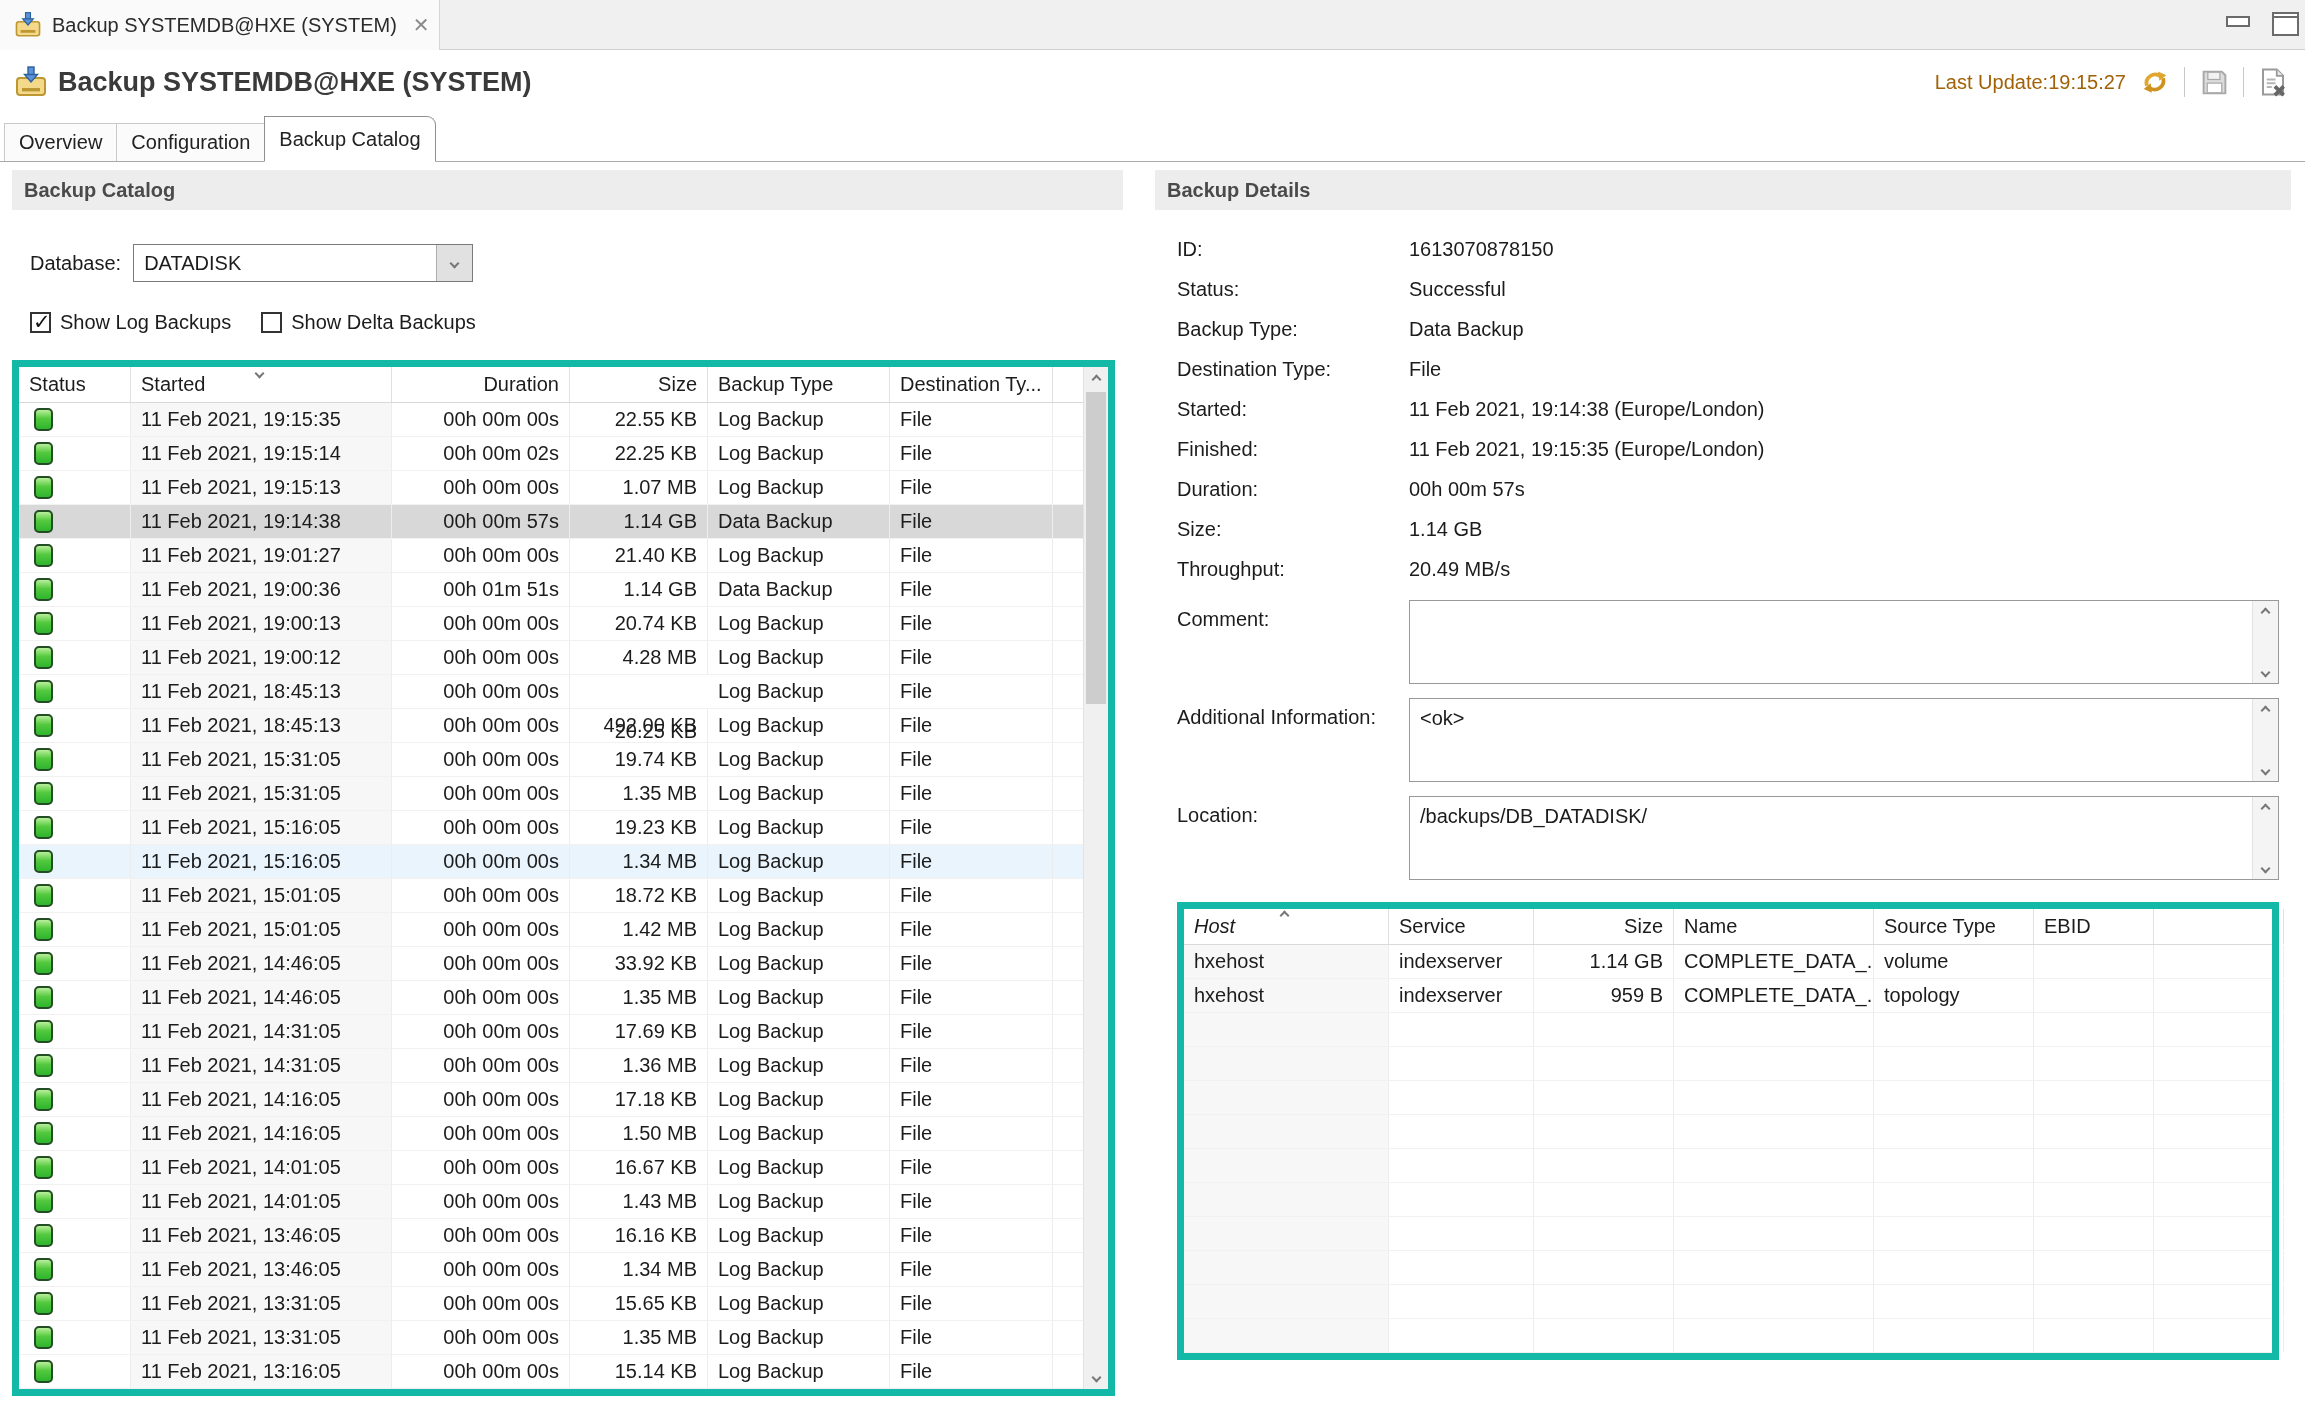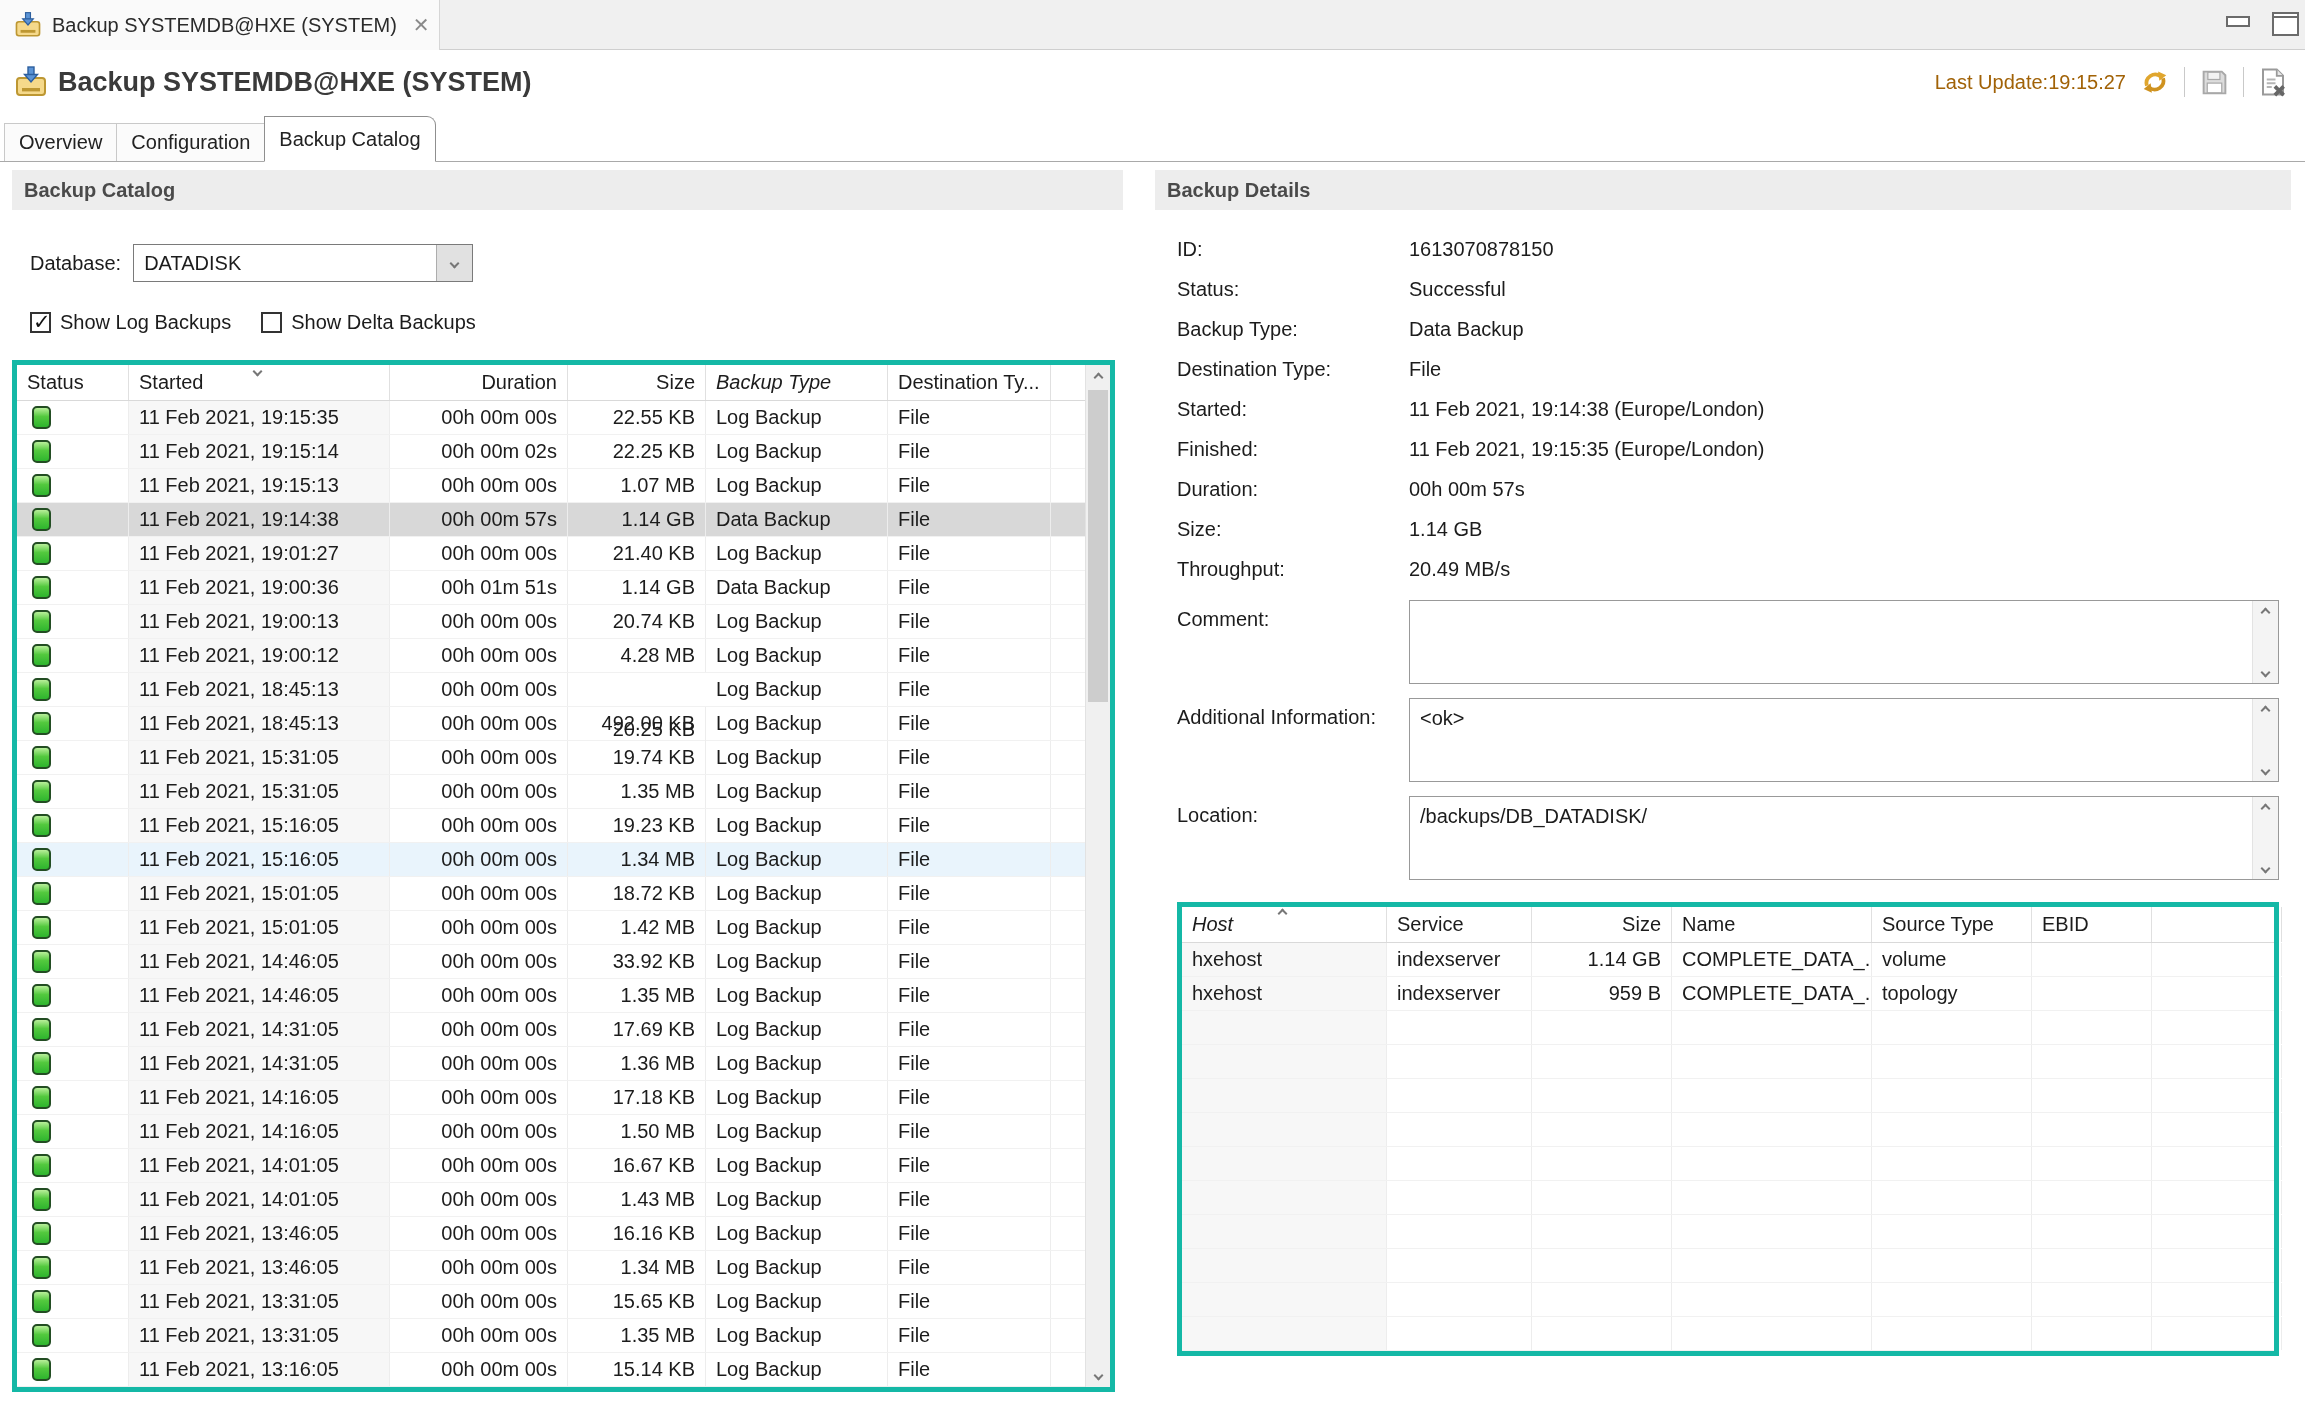--- a/index.html
+++ b/index.html
@@ -54,21 +54,21 @@
     font-weight:bold; color:#111; }
 
   
   .chev { display:inline-block; width:9px; height:9px; border-style:solid; border-color:#555;
     border-width:0 2px 2px 0; }
   .chev.down { transform:rotate(45deg); }
   .chev.up { transform:rotate(-135deg); }
   .chev.sm { width:7px; height:7px; border-width:0 2px 2px 0; border-color:#777; }
 
   
-  .dtable { border:5px solid #14b8a6; background:#fdba74; position:relative; }
+  .dtable { border:7px solid #14b8a6; background:#fdba74; position:relative; }
   .trow { display:flex; height:34px; border-bottom:1px solid #f1f1f1; background:#fff; }
   .trow.thead { height:36px; border-bottom:1px solid #d9d9d9; background:#fff; }
   .tcell { height:100%; display:flex; align-items:center; padding:0 10px; overflow:hidden;
     white-space:nowrap; border-right:1px solid #ededed; position:relative; flex:none; }
   .thead .tcell { border-right:1px solid #e0e0e0; }
   .tcell.right { justify-content:flex-end; }
   .tcell.tint { background:#f7f7f7; }
   .trow.selected .tcell { background:#d8d8d8; }
   .trow.hover .tcell { background:#e9f4fc; }
   .sort { position:absolute; top:3px; left:50%; margin-left:-5px; }
@@ -214,21 +214,21 @@
             <div class="tcell" style="width: 261px;">
               <span>Started</span>
               <i class="chev sm down sort"></i>
             </div>
             <div class="tcell right" style="width: 178px;">
               <span>Duration</span>
             </div>
             <div class="tcell right" style="width: 138px;">
               <span>Size</span>
             </div>
-            <div class="tcell" style="width: 182px; font-style: italic;">
+            <div class="tcell" style="width: 182px;">
               <span>Backup Type</span>
             </div>
             <div class="tcell" style="width: 163px;">
               <span>Destination Ty...</span>
             </div>
             <div class="tcell" style="width: 44px;">
               <span></span>
             </div>
           </div>
           <div class="trow">

